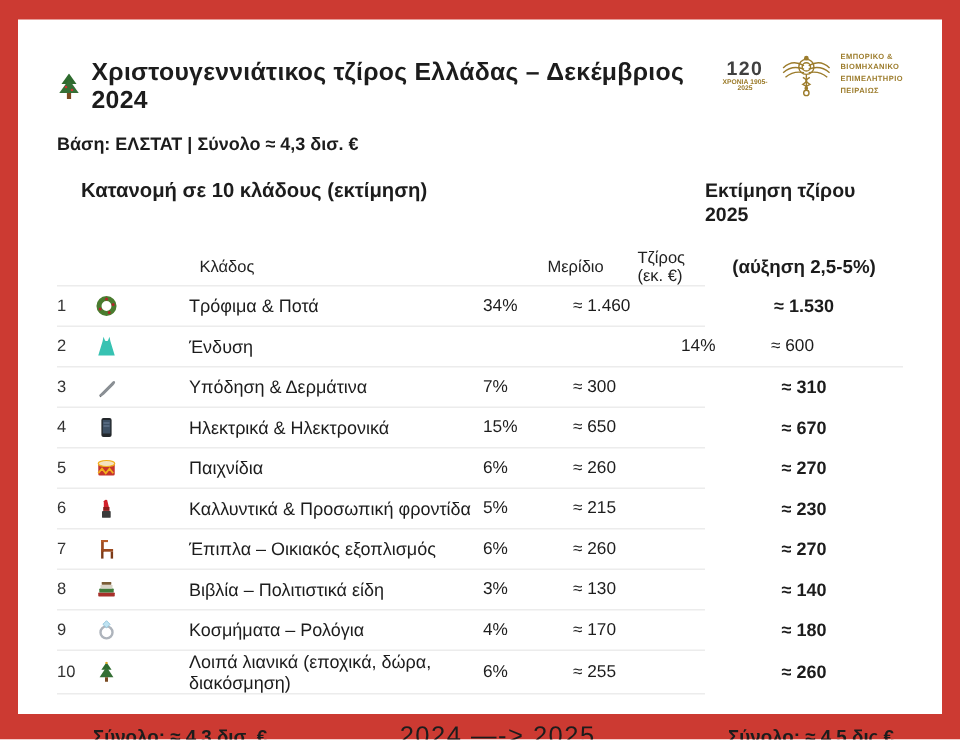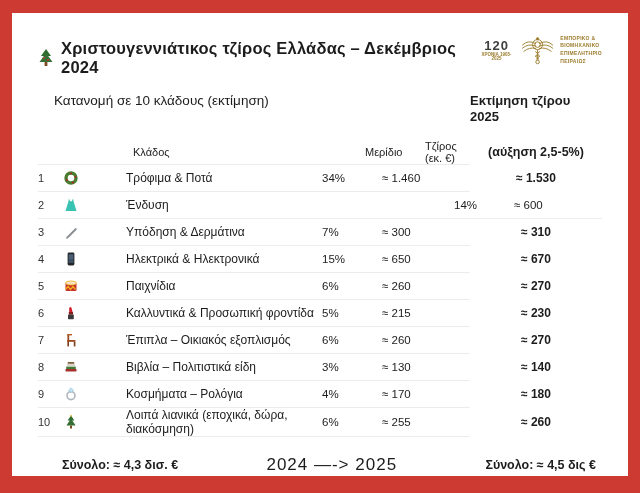--- a/index.html
+++ b/index.html
@@ -22,21 +22,21 @@
   .logo-120 { font-size:13px; font-weight:800; color:#404040; letter-spacing:1px; }
   .logo-chronia { font-size:4.5px; font-weight:700; color:#9c7c2c; margin-top:1px; }
   .logo-emblem { width:40px; height:34px; }
   .logo-org { line-height:1.55; }
   .logo-org div { font-size:5px; font-weight:700; color:#9c7c2c; letter-spacing:.3px; }
 
   .subtitle { font-size:12px; font-weight:600; margin-top:12px; }
 
   
   .section-row { display:flex; justify-content:space-between; align-items:flex-start; margin-top:16px; }
-  .section-heading { font-size:13.5px; font-weight:400; margin-left:16px; }
+  .section-heading { font-size:13.5px; font-weight:700; margin-left:16px; }
   .est-header { width:132px; text-align:left; font-size:13px; font-weight:700; line-height:1.25; }
 
   
   .tbl { margin-top:14px; }
   .trow { display:flex; align-items:stretch; }
   .trow-main { flex:1; display:grid; grid-template-columns:26px 26px 1fr 60px 88px;
                align-items:center; border-bottom:1px solid #ececec; min-height:27px; }
   .trow-est { width:132px; display:flex; align-items:center; justify-content:center; }
 
   .th { font-size:11px; color:#222;padding-left:43px; }
@@ -99,20 +99,21 @@
         </svg>
         <div class="logo-org">
           <div>ΕΜΠΟΡΙΚΟ &amp;</div>
           <div>ΒΙΟΜΗΧΑΝΙΚΟ</div>
           <div>ΕΠΙΜΕΛΗΤΗΡΙΟ</div>
           <div>ΠΕΙΡΑΙΩΣ</div>
         </div>
       </div>
     </div>
 
+    <div class="subtitle">Βάση: ΕΛΣΤΑΤ | Σύνολο ≈ 4,3 δισ. €</div>
 
     <div class="section-row">
       <div class="section-heading">Κατανομή σε 10 κλάδους (εκτίμηση)</div>
       <div class="est-header">
         <div>Εκτίμηση τζίρου</div>
         <div>2025</div>
       </div>
     </div>
 
     <div class="tbl">

